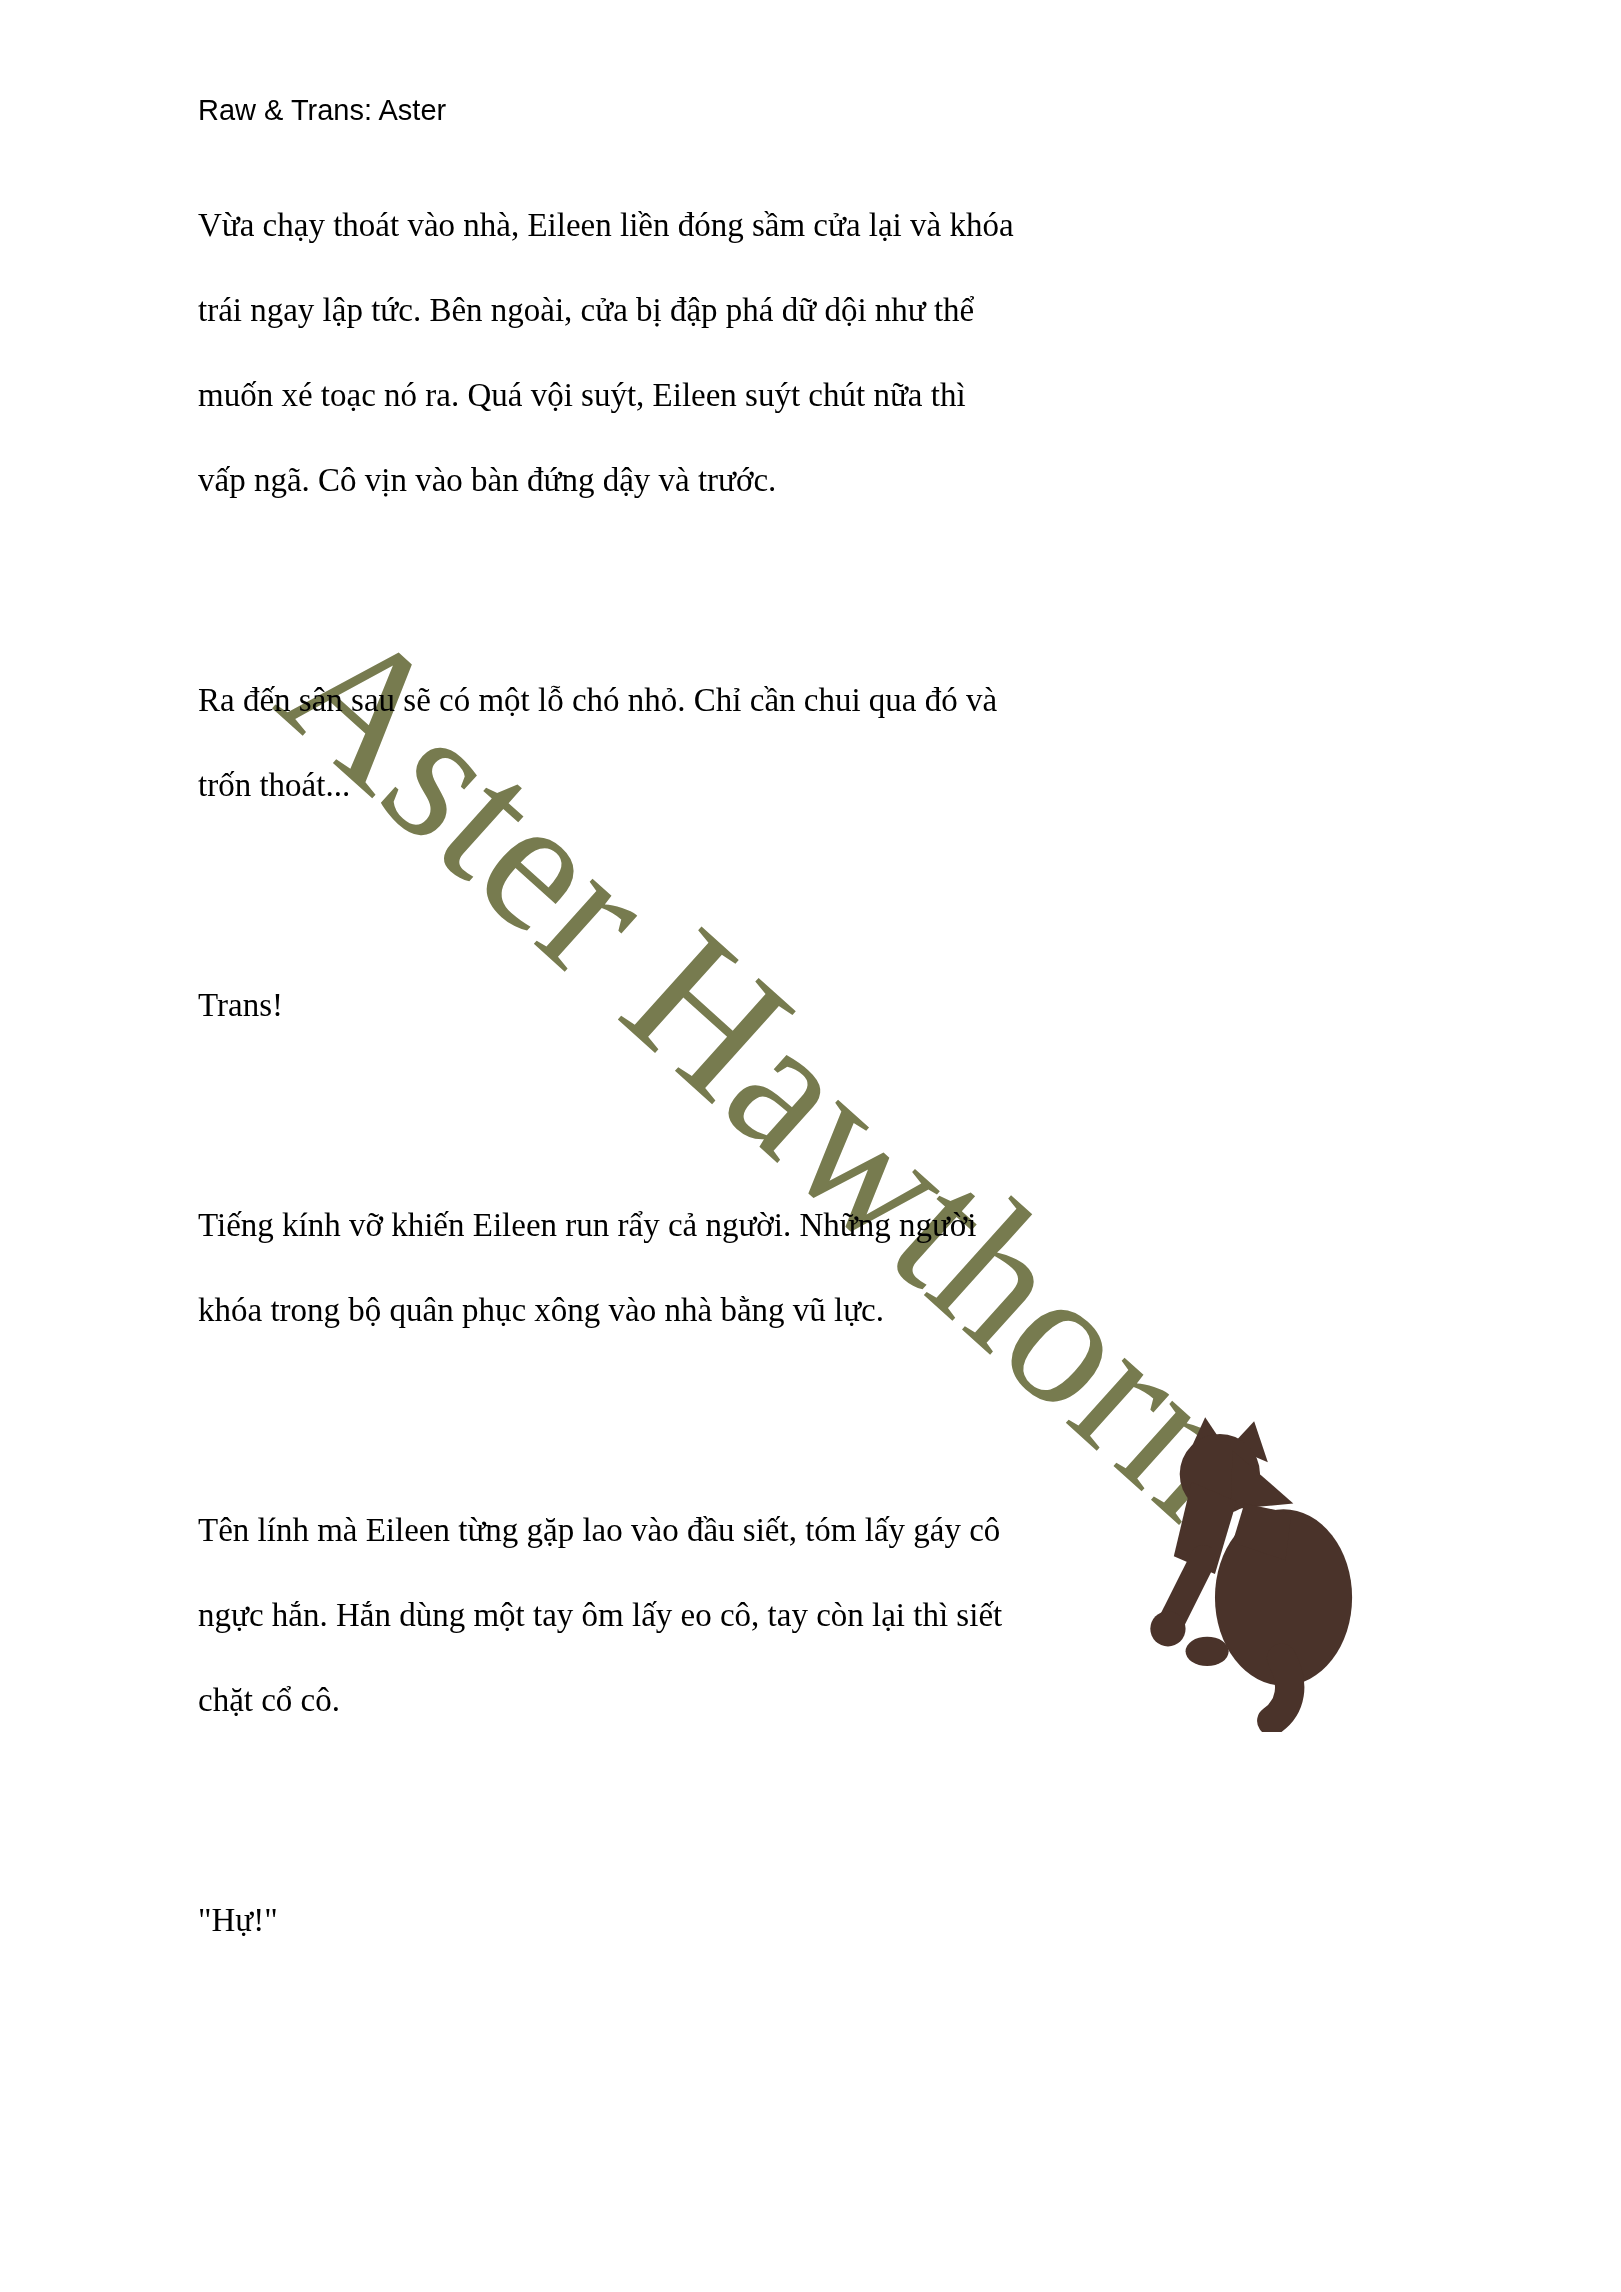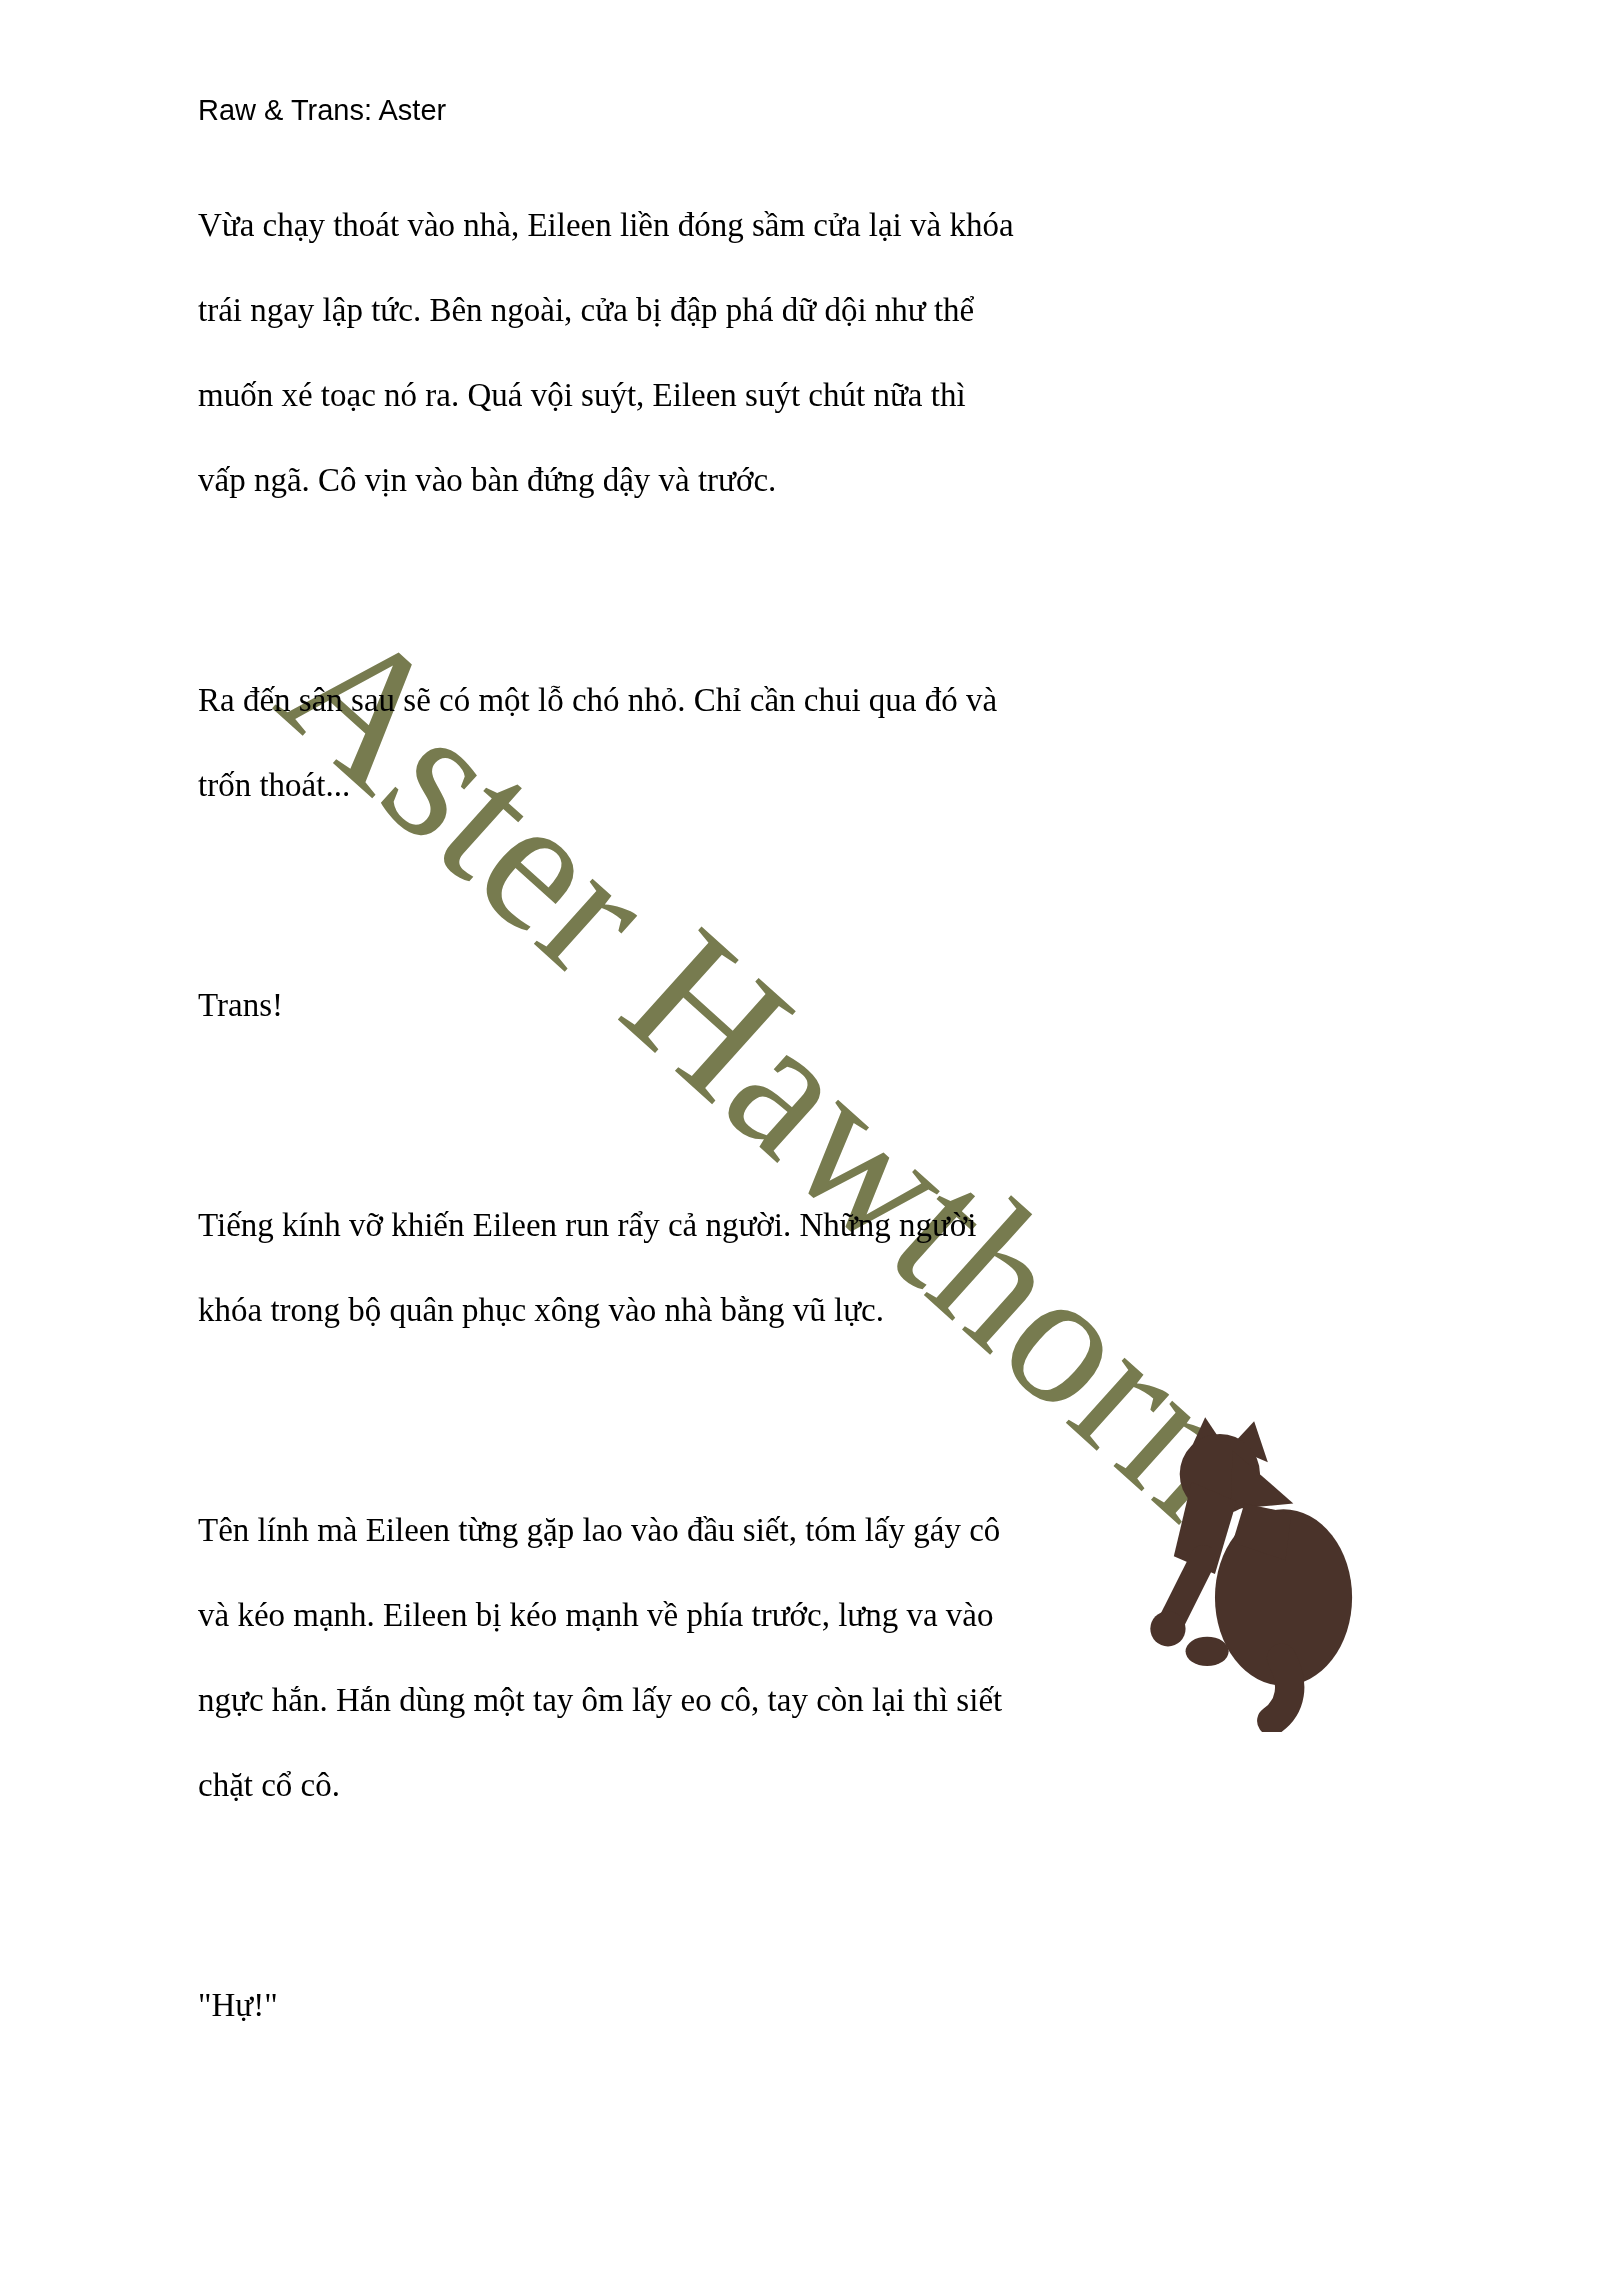--- a/index.html
+++ b/index.html
@@ -86,21 +86,20 @@
       </p>
       <p class="para">
         <span class="line">Trans!</span>
       </p>
       <p class="para">
         <span class="line">Tiếng kính vỡ khiến Eileen run rẩy cả người. Những người</span>
         <span class="line">khóa trong bộ quân phục xông vào nhà bằng vũ lực.</span>
       </p>
       <p class="para">
         <span class="line">Tên lính mà Eileen từng gặp lao vào đầu siết, tóm lấy gáy cô</span>
-        <span class="line">và kéo mạnh. Eileen bị kéo mạnh về phía trước, lưng va vào</span>
         <span class="line">ngực hắn. Hắn dùng một tay ôm lấy eo cô, tay còn lại thì siết</span>
         <span class="line">chặt cổ cô.</span>
       </p>
       <p class="para">
         <span class="line">"Hự!"</span>
       </p>
     </div>
 
 </div>
 

